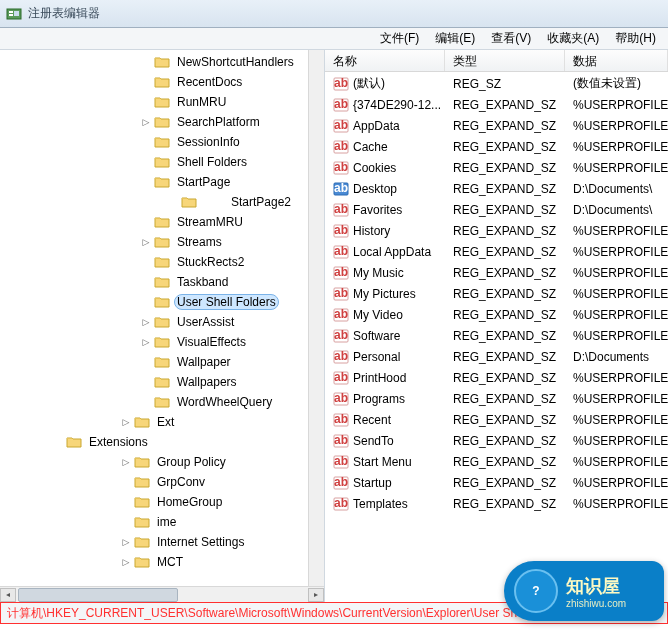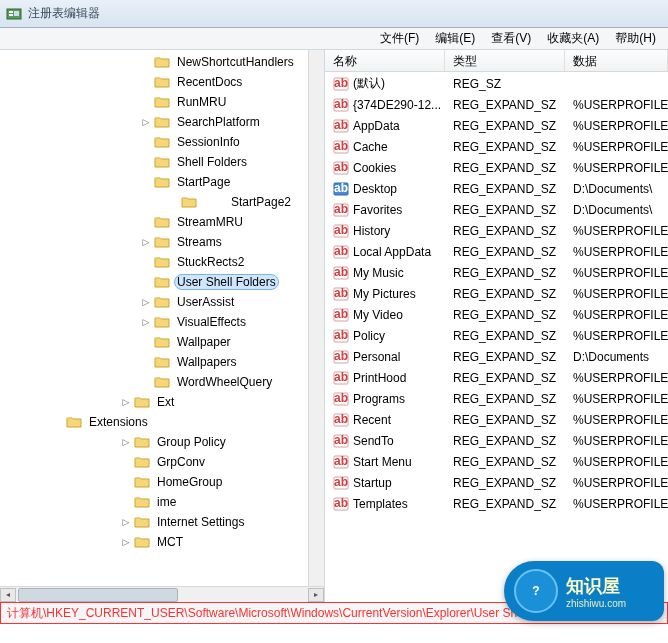--- a/index.html
+++ b/index.html
@@ -170,20 +170,30 @@
           <div class="tree-row" style="padding-left: 140px;">
             <span class="expander"></span>
             <span class="folder">
               <svg width="16" height="14">
                 <path d="M1 3 L6 3 L7 4 L15 4 L15 12 L1 12 Z" fill="#f7d67a" stroke="#c9a730"></path>
                 <path d="M1 3 L6 3 L7 4 L1 4 Z" fill="#e8c45a"></path>
               </svg>
             </span>
             <span class="label">StuckRects2</span>
           </div>
+          <div class="tree-row" style="padding-left: 140px;">
+            <span class="expander"></span>
+            <span class="folder">
+              <svg width="16" height="14">
+                <path d="M1 3 L6 3 L7 4 L15 4 L15 12 L1 12 Z" fill="#f7d67a" stroke="#c9a730"></path>
+                <path d="M1 3 L6 3 L7 4 L1 4 Z" fill="#e8c45a"></path>
+              </svg>
+            </span>
+            <span class="label">Taskband</span>
+          </div>
           <div class="tree-row selected" style="padding-left: 140px;">
             <span class="expander"></span>
             <span class="folder">
               <svg width="16" height="14">
                 <path d="M1 3 L6 3 L7 4 L15 4 L15 12 L1 12 Z" fill="#f7d67a" stroke="#c9a730"></path>
                 <path d="M1 3 L6 3 L7 4 L1 4 Z" fill="#e8c45a"></path>
               </svg>
             </span>
             <span class="label">User Shell Folders</span>
           </div>
@@ -339,20 +349,21 @@
           <div class="cell col-name" style="display: flex; align-items: center;">
             <span class="val-icon">
               <svg width="16" height="16">
                 <rect x="1" y="2" width="14" height="12" rx="1" fill="#fff" stroke="#d8a0a0"></rect>
                 <text x="8" y="11" text-anchor="middle" font-size="8" font-weight="bold" fill="#d04040">ab</text>
               </svg>
             </span>
             <span>(默认)</span>
           </div>
           <div class="cell col-type">REG_SZ</div>
+          <div class="cell col-data">(数值未设置)</div>
         </div>
         <div class="list-row">
           <div class="cell col-name" style="display: flex; align-items: center;">
             <span class="val-icon">
               <svg width="16" height="16">
                 <rect x="1" y="2" width="14" height="12" rx="1" fill="#fff" stroke="#d8a0a0"></rect>
                 <text x="8" y="11" text-anchor="middle" font-size="8" font-weight="bold" fill="#d04040">ab</text>
               </svg>
             </span>
             <span>{374DE290-12...</span>
@@ -491,21 +502,21 @@
           <div class="cell col-data">%USERPROFILE</div>
         </div>
         <div class="list-row">
           <div class="cell col-name" style="display: flex; align-items: center;">
             <span class="val-icon">
               <svg width="16" height="16">
                 <rect x="1" y="2" width="14" height="12" rx="1" fill="#fff" stroke="#d8a0a0"></rect>
                 <text x="8" y="11" text-anchor="middle" font-size="8" font-weight="bold" fill="#d04040">ab</text>
               </svg>
             </span>
-            <span>Policy</span>
+            <span>Software</span>
           </div>
           <div class="cell col-type">REG_EXPAND_SZ</div>
           <div class="cell col-data">%USERPROFILE</div>
         </div>
         <div class="list-row">
           <div class="cell col-name" style="display: flex; align-items: center;">
             <span class="val-icon">
               <svg width="16" height="16">
                 <rect x="1" y="2" width="14" height="12" rx="1" fill="#fff" stroke="#d8a0a0"></rect>
                 <text x="8" y="11" text-anchor="middle" font-size="8" font-weight="bold" fill="#d04040">ab</text>

